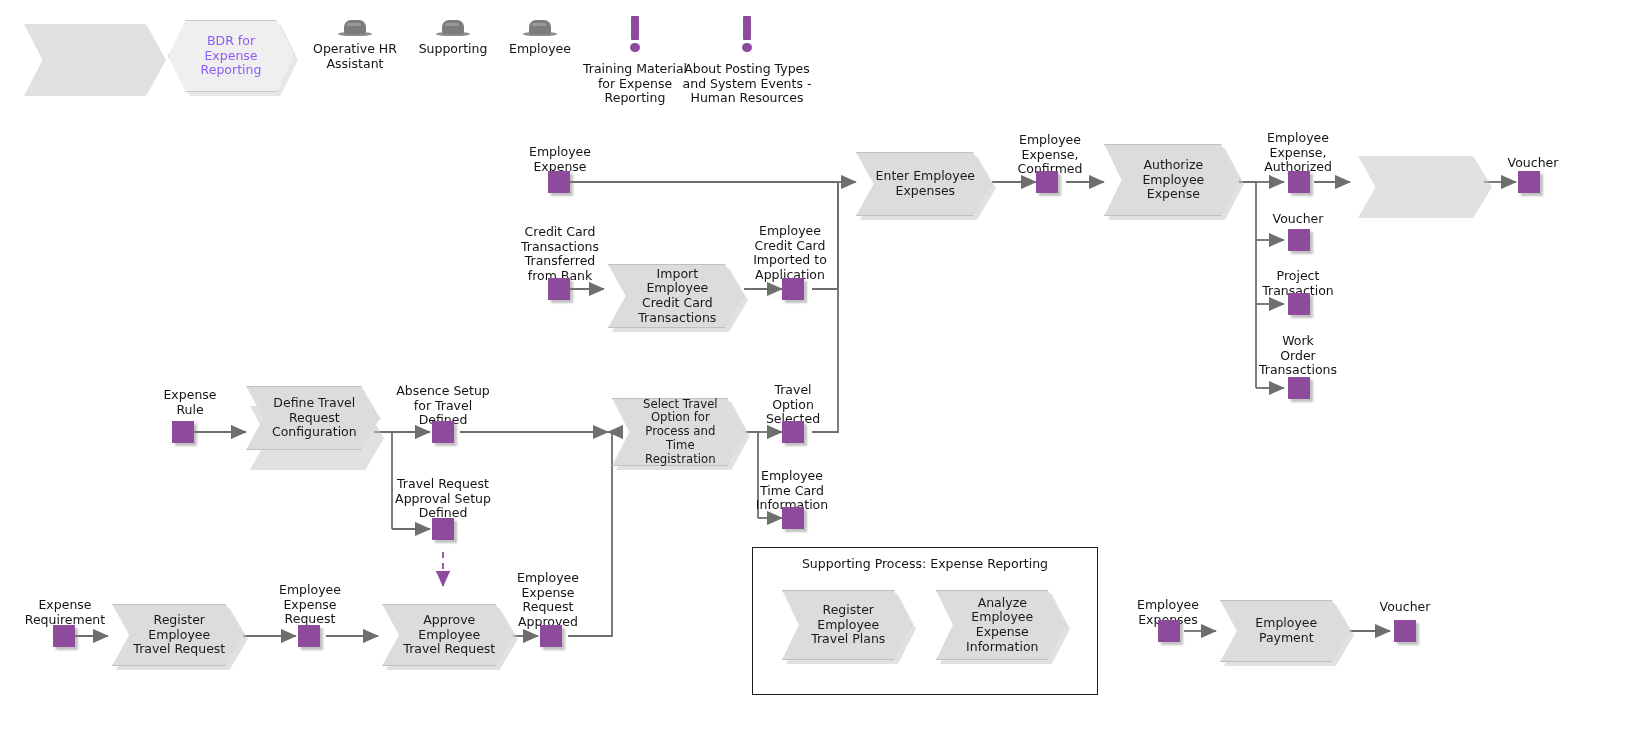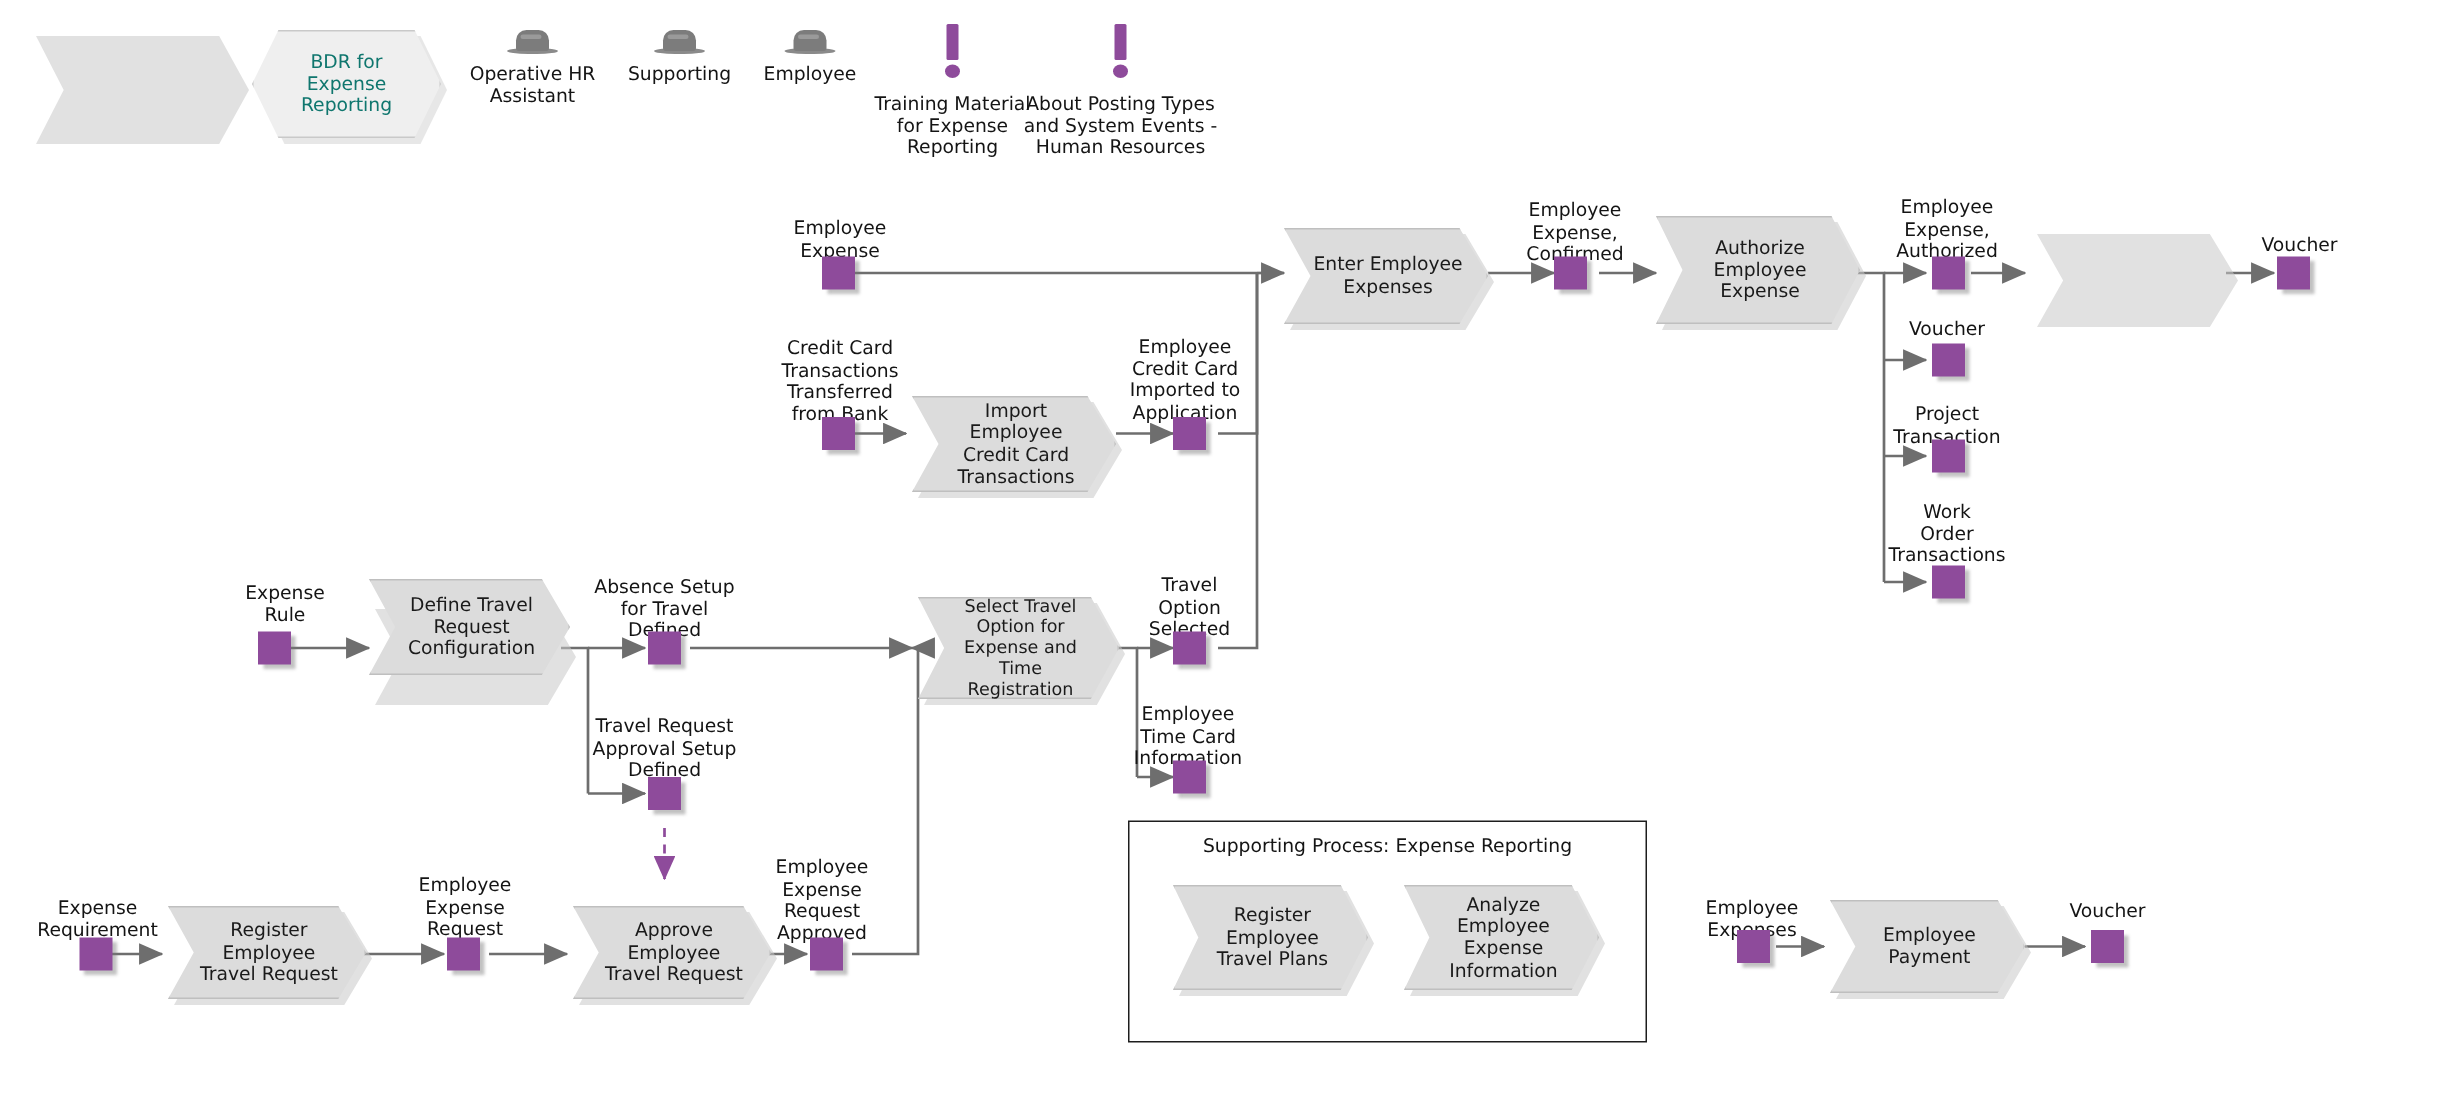--- a/index.html
+++ b/index.html
@@ -32,21 +32,21 @@
 
   
   .chev-dark{background:#D6D6D6;border-color:#BDBDBD;}
 
   
   .hexo{
     background:#EFEFEF;border:1px solid #C9C9C9;
     -webkit-clip-path:polygon(14% 0, 86% 0, 100% 50%, 86% 100%, 14% 100%, 0 50%);
     clip-path:polygon(14% 0, 86% 0, 100% 50%, 86% 100%, 14% 100%, 0 50%);
     display:flex;align-items:center;justify-content:center;text-align:center;
-    color:#0f766e;line-height:1.18;font-size:12.5px;
+    color:#8b5cf6;line-height:1.18;font-size:12.5px;
   }
   .hexo-shadow{
     position:absolute;background:#CFCFCF;opacity:.5;
     -webkit-clip-path:polygon(14% 0, 86% 0, 100% 50%, 86% 100%, 14% 100%, 0 50%);
     clip-path:polygon(14% 0, 86% 0, 100% 50%, 86% 100%, 14% 100%, 0 50%);
   }
 
   
   .ev{
     width:22px;height:22px;background:#8E4B9B;
@@ -294,21 +294,21 @@
 
   <div class="cap" style="left:382px;top:477px;width:122px;">Travel Request
 Approval Setup
 Defined</div>
   <div class="node ev" style="left:432px;top:518px;"></div>
 
   <div class="chev-shadow" style="left:616px;top:402px;width:134px;height:68px;"></div>
   <div class="node chev" style="left:612px;top:398px;width:134px;height:68px;">
     <span class="lbl" style="white-space:pre-line;font-size:11.7px;">Select Travel
 Option for
-Expense and
+Process and
 Time Registration</span>
   </div>
 
   <div class="cap" style="left:738px;top:383px;width:110px;">Travel
 Option
 Selected</div>
   <div class="node ev" style="left:782px;top:421px;"></div>
 
   <div class="cap" style="left:730px;top:469px;width:124px;">Employee
 Time Card

